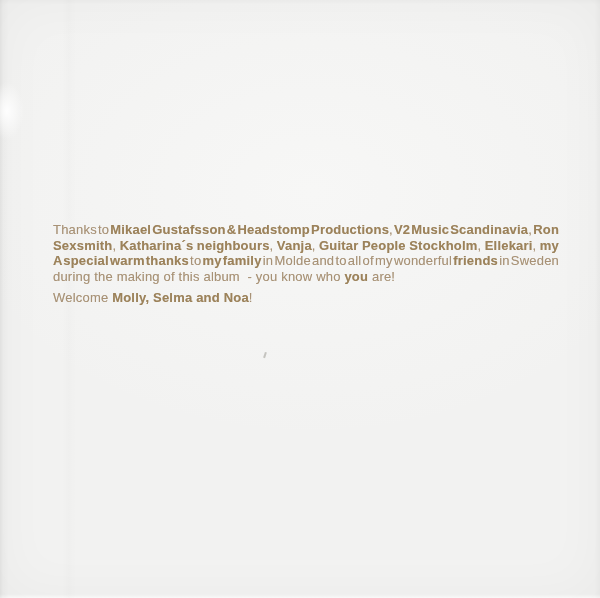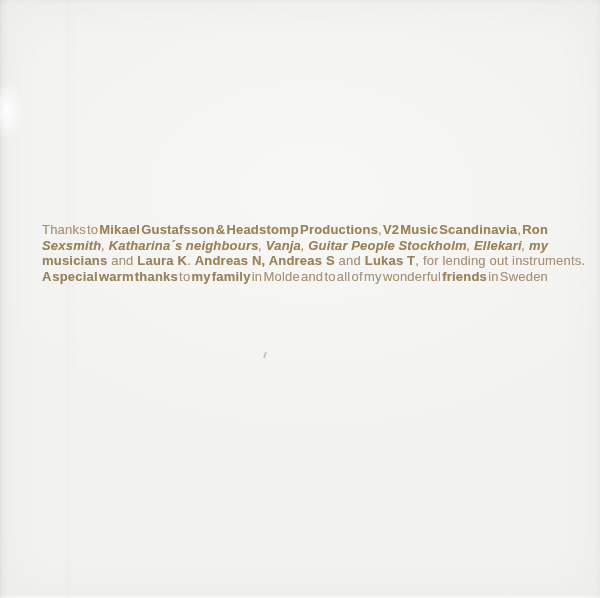--- a/index.html
+++ b/index.html
@@ -33,21 +33,21 @@
     pointer-events: none;
   }
   .speck {
     position: absolute; left: 264px; top: 352px;
     width: 1.5px; height: 6px;
     background: rgba(110,105,95,0.35);
     transform: rotate(18deg);
   }
   .text-block {
     position: absolute;
-    left: 42px; top: 222px; width: 506px;
+    left: 53px; top: 222px; width: 506px;
     font-size: 13px;
     letter-spacing: 0.2px;
     color: var(--text-color, #a89276);
     text-shadow: 0 0 0.3px rgba(168,146,118,0.45);
   }
   .para { margin: 0; }
   .para + .para { }
   .para:nth-child(3) { margin-top: 6px; }
   .line {
     white-space: pre;
@@ -64,20 +64,23 @@
 </head>
 <body>
 
 <div class="page">
   <div class="glare"></div>
   <div class="fold-shade"></div>
   <div class="speck"></div>
   <div class="text-block">
       <div class="para">
         <div class="line" style="word-spacing: -2.75937px;"><span class="r">Thanks to </span><span class="b">Mikael Gustafsson &amp; Headstomp Productions</span><span class="r">, </span><span class="b">V2 Music Scandinavia</span><span class="r">, </span><span class="b">Ron</span></div>
-        <div class="line" style="word-spacing: -0.382812px; font-style: italic;"><span class="b">Sexsmith</span><span class="r">, </span><span class="b">Katharina´s neighbours</span><span class="r">, </span><span class="b">Vanja</span><span class="r">, </span><span class="b">Guitar People Stockholm</span><span class="r">, </span><span class="b">Ellekari</span><span class="r">, </span><span class="b">my</span></div>
-        <div class="line last"><span class="b">musicians</span><span class="r"> and </span><span class="b">Laura K</span><span class="r">. </span><span class="b">Andreas N, Andreas S</span><span class="r"> and </span><span class="b">Lukas T</span><span class="r">, for lending out instruments.</span></div>
+        <div class="line" style="word-spacing: -0.382812px;"><span class="b">Sexsmith</span><span class="r">, </span><span class="b">Katharina´s neighbours</span><span class="r">, </span><span class="b">Vanja</span><span class="r">, </span><span class="b">Guitar People Stockholm</span><span class="r">, </span><span class="b">Ellekari</span><span class="r">, </span><span class="b">my</span></div>
       </div>
       <div class="para">
         <div class="line" style="word-spacing: -2.65533px;"><span class="b">A special warm thanks</span><span class="r"> to </span><span class="b">my family</span><span class="r"> in Molde and to all of my wonderful </span><span class="b">friends</span><span class="r"> in Sweden</span></div>
+        <div class="line last"><span class="r">during the making of this album  - you know who </span><span class="b">you</span><span class="r"> are!</span></div>
+      </div>
+      <div class="para">
+        <div class="line last"><span class="r">Welcome </span><span class="b">Molly, Selma and Noa</span><span class="r">!</span></div>
       </div>
     </div>
 </div>
 
 </body></html>

